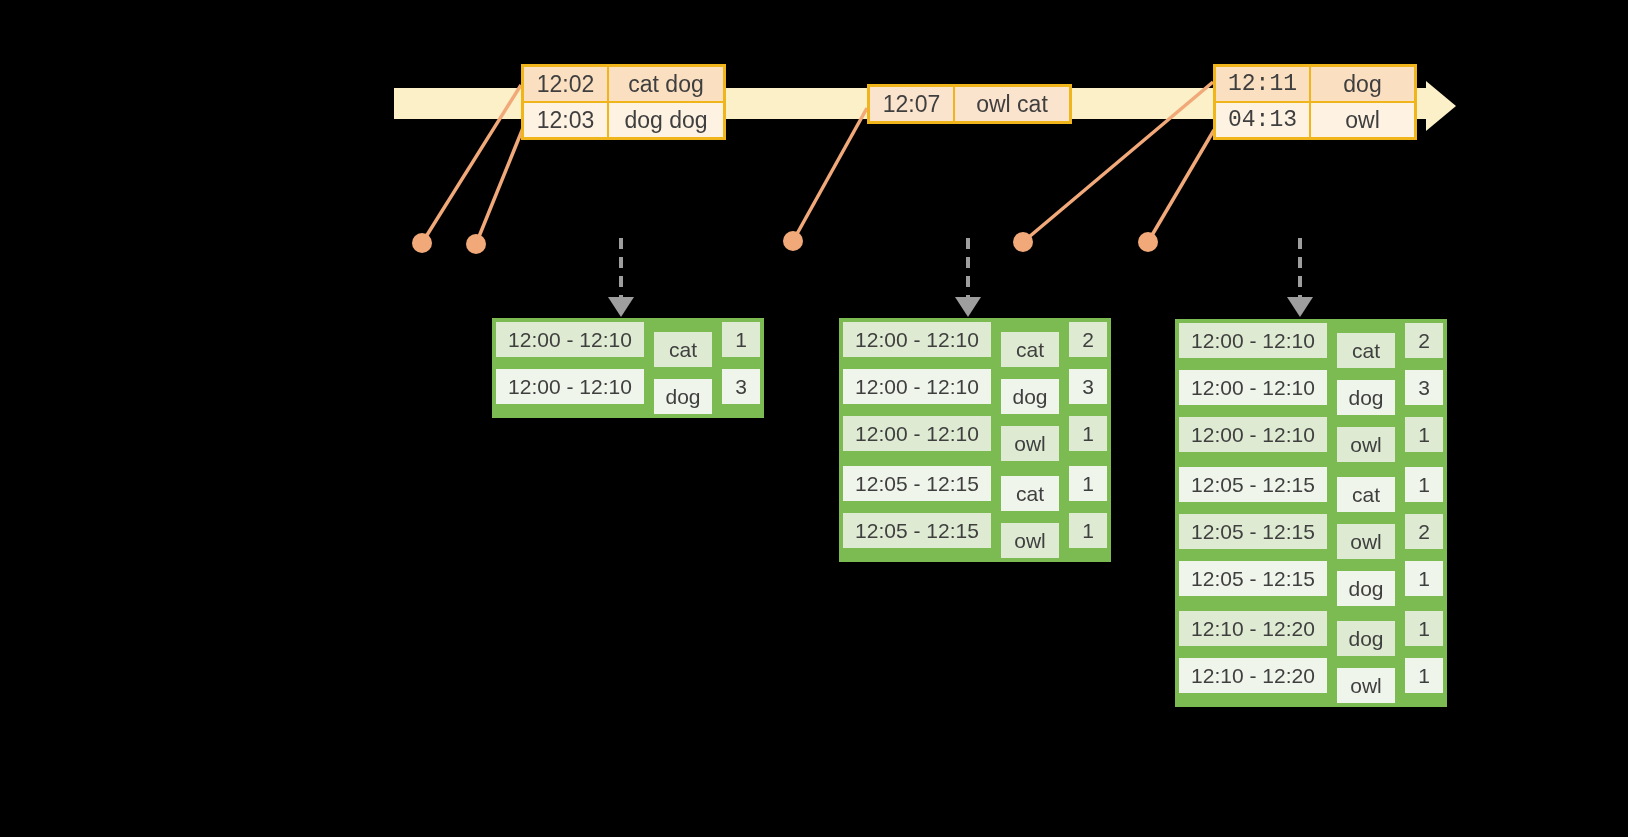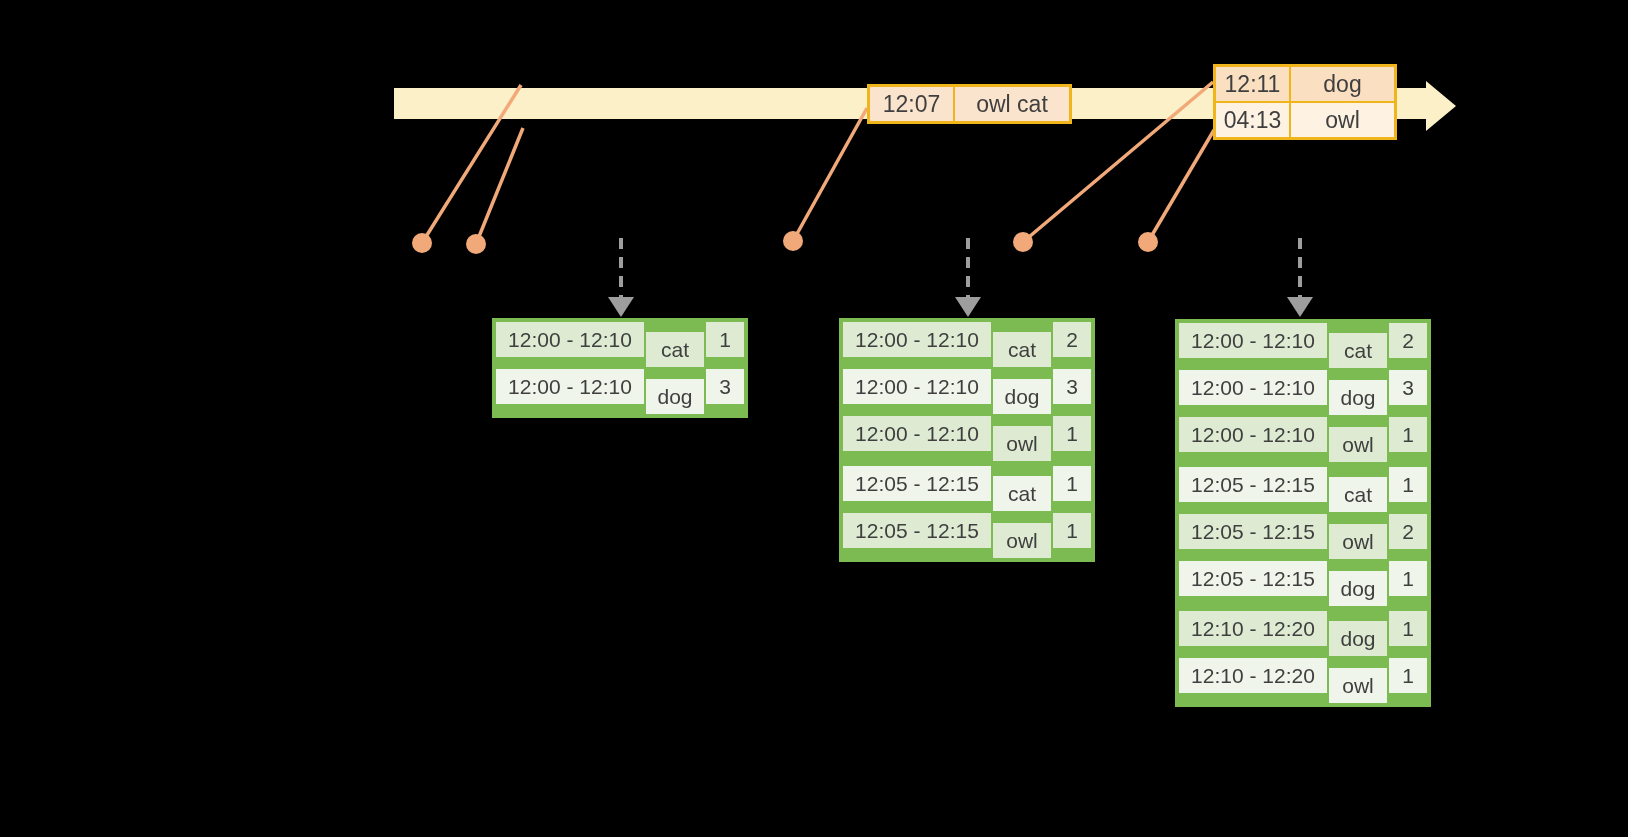--- a/index.html
+++ b/index.html
@@ -22,34 +22,34 @@
   }
   .event-table .trow{display:flex;gap:2px;}
   .event-table .tcell{
     height:34px;display:flex;align-items:center;justify-content:center;
     font-size:23px;color:#3F3F3F;
   }
   .event-table .tcell.dark{background:#FADFC1;}
   .event-table .tcell.light{background:#FEF3E3;}
   .event-table .tcell.mid{background:#FBE4CD;}
   .ev-std .c0{width:83px;} .ev-std .c1{width:114px;}
-  .ev-narrow .c0{width:73px;} .ev-narrow .c1{width:103px;}
+  .ev-narrow .c0{width:93px;font-family:Liberation Mono, monospace;} .ev-narrow .c1{width:103px;}
   #event-table-0{left:521px;top:64px;}
   #event-table-1{left:867px;top:84px;text-align:right;}
   #event-table-2{left:1213px;top:64px;}
 
   
   .result-table{
     position:absolute;
     background:#7CBA52;
     border:4px solid #7CBA52;
     display:flex;flex-direction:column;gap:2px;
     z-index:3;
   }
-  .result-table .trow{display:flex;gap:2px;}
+  .result-table .trow{display:flex;gap:10px;}
   .result-table .trow.group-start{margin-top:3px;}
   .result-table .tcell{
     height:35px;display:flex;align-items:center;justify-content:center;
     font-size:21px;color:#3F3F3F;
   }
   .result-table .tcell.dark{background:#DEEBD2;}
   .result-table .tcell.light{background:#EFF5EB;}
   .result-table .c0{width:148px;}
   .result-table .c1{width:58px;margin-top:10px;}
   .result-table .c2{width:38px;}
@@ -87,20 +87,30 @@
       <line x1="968" y1="238" x2="968" y2="299"></line>
       <line x1="1300" y1="238" x2="1300" y2="299"></line>
     </g>
     <g fill="#9E9E9E">
       <polygon points="608,297 634,297 621,317"></polygon>
       <polygon points="955,297 981,297 968,317"></polygon>
       <polygon points="1287,297 1313,297 1300,317"></polygon>
     </g>
   </svg>
 
+  <div id="event-table-0" class="event-table ev-std">
+      <div class="trow">
+        <div class="tcell c0 dark">12:02</div>
+        <div class="tcell c1 dark">cat dog</div>
+      </div>
+      <div class="trow">
+        <div class="tcell c0 light">12:03</div>
+        <div class="tcell c1 light">dog dog</div>
+      </div>
+    </div>
   <div id="event-table-1" class="event-table ev-std">
       <div class="trow">
         <div class="tcell c0 mid">12:07</div>
         <div class="tcell c1 mid">owl cat</div>
       </div>
     </div>
   <div id="event-table-2" class="event-table ev-narrow">
       <div class="trow">
         <div class="tcell c0 dark">12:11</div>
         <div class="tcell c1 dark">dog</div>

